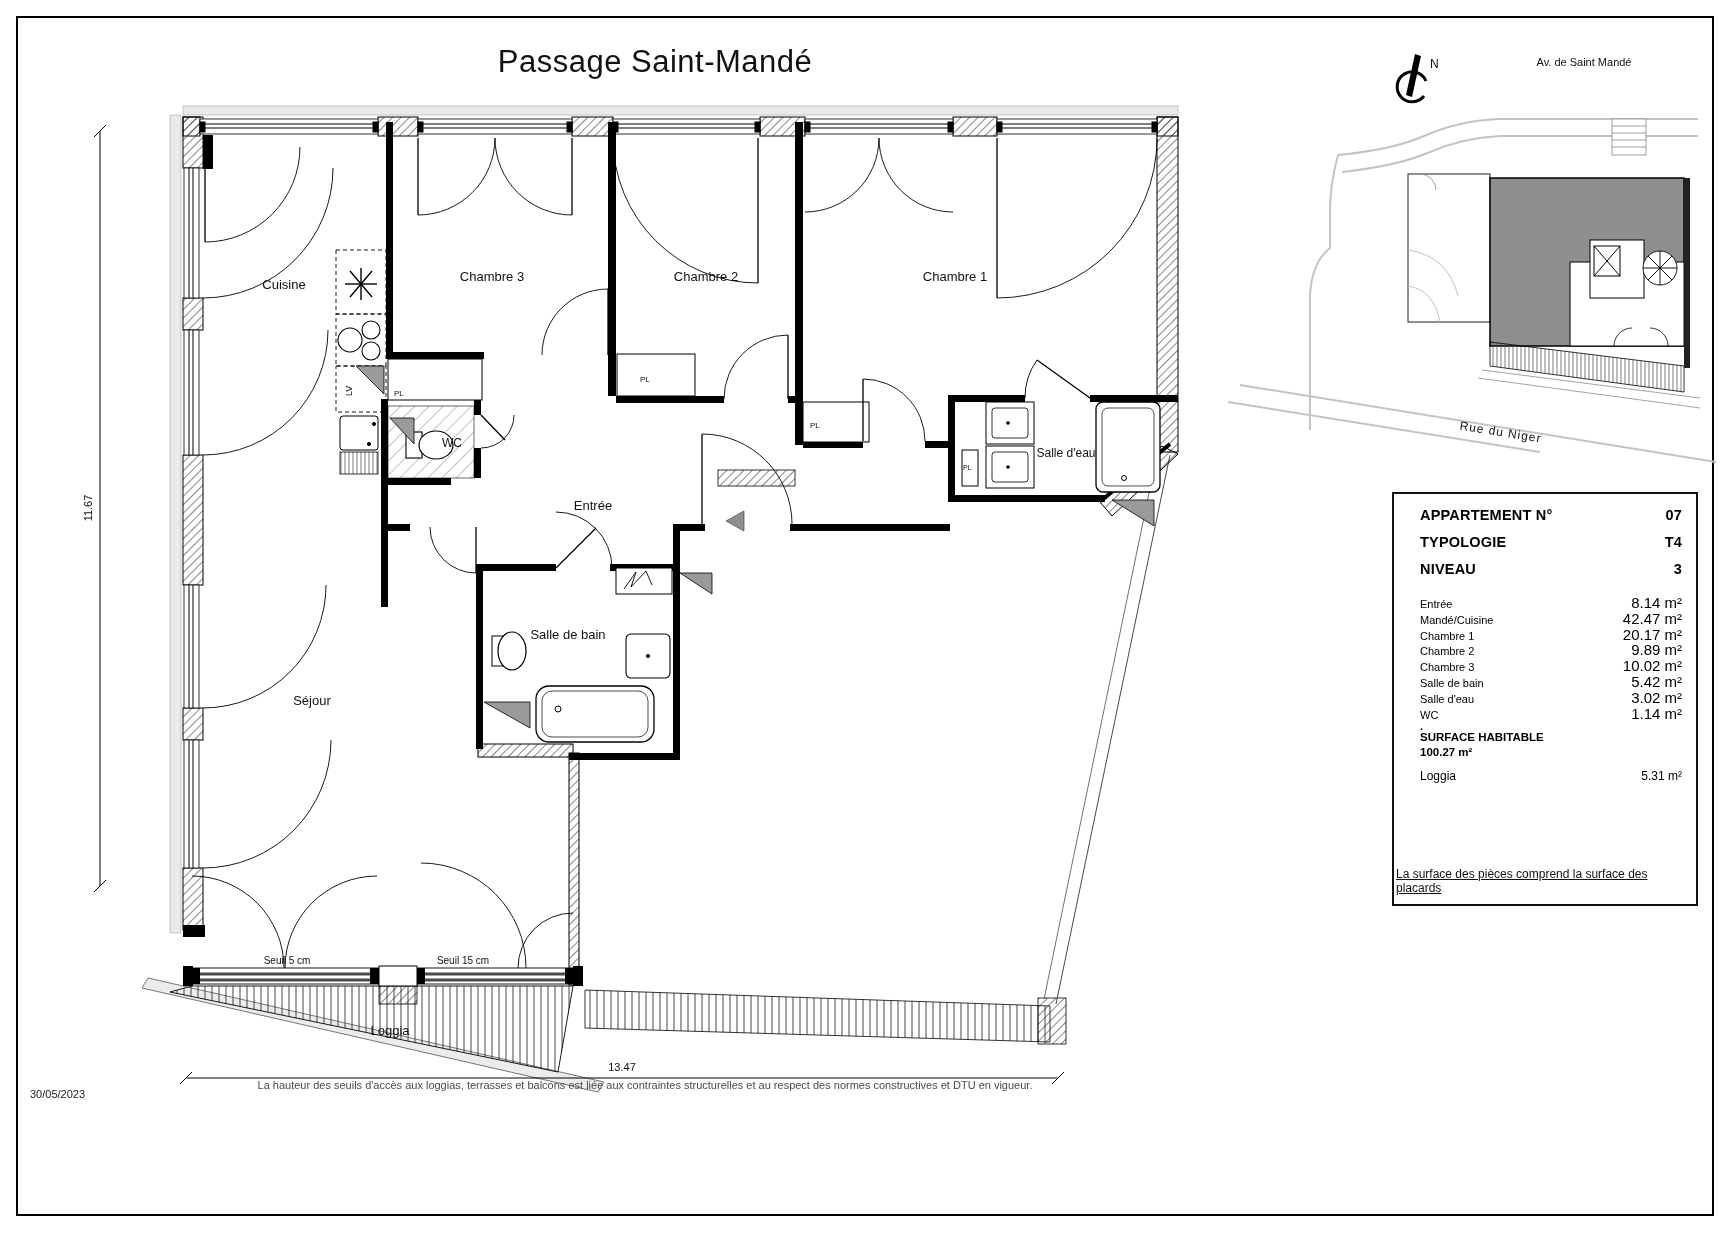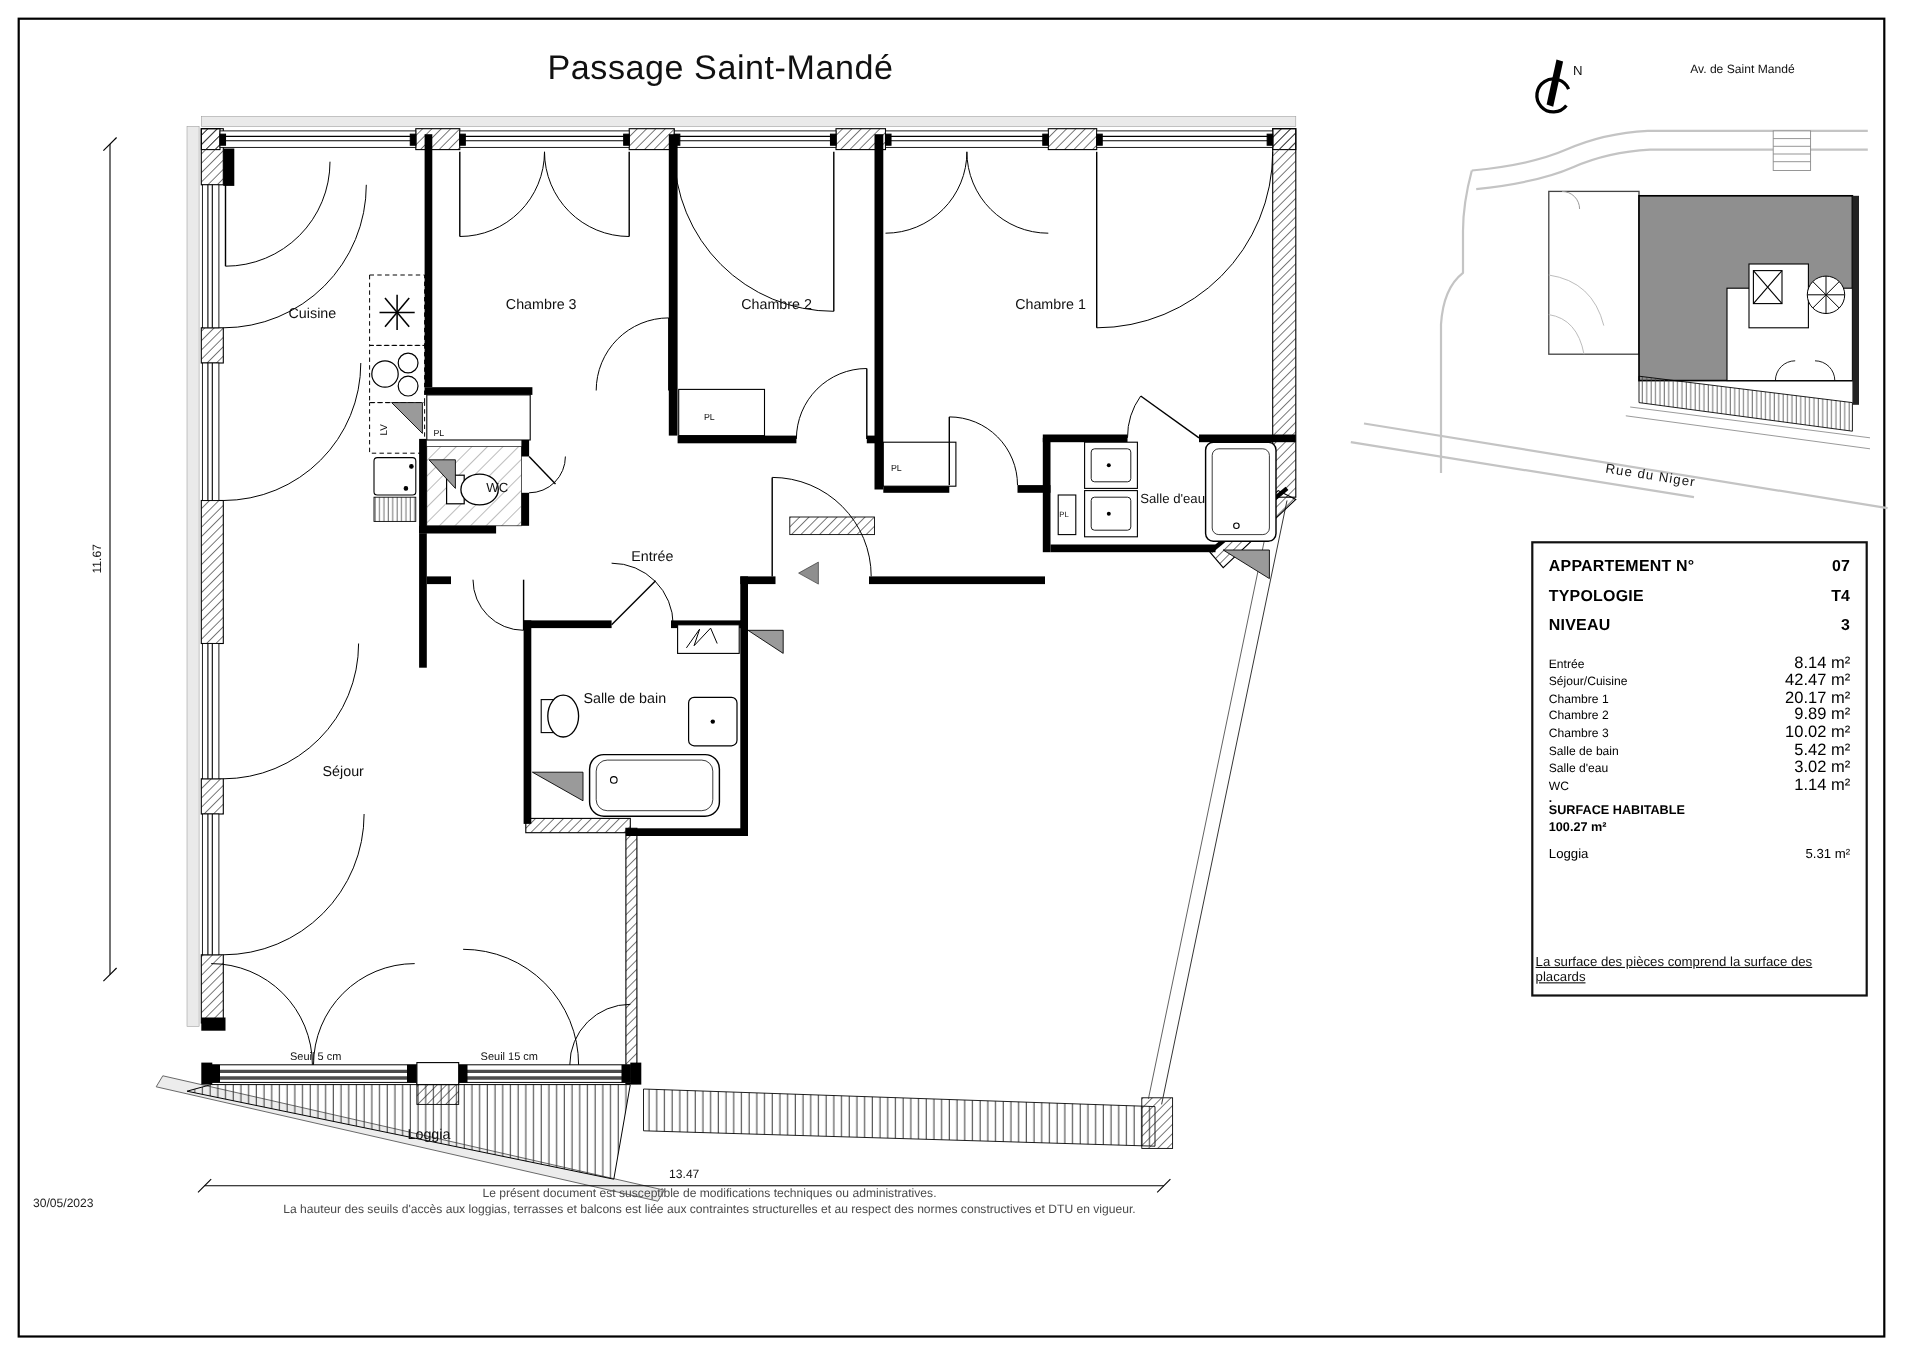--- a/index.html
+++ b/index.html
@@ -1,20 +1,20 @@
 <!DOCTYPE html>
 <html><head>
 <meta charset="utf-8">
 <style>
   html,body{margin:0;padding:0;background:#fff;}
   body{width:1732px;height:1234px;position:relative;font-family:"Liberation Sans",sans-serif;overflow:hidden;}
   .page-border{position:absolute;left:16px;top:16px;width:1698px;height:1200px;border:2px solid #000;box-sizing:border-box;}
   .title{position:absolute;left:130px;top:44px;width:1050px;text-align:center;font-size:31px;font-weight:400;color:#111;letter-spacing:.5px;}
   svg.plan{position:absolute;left:0;top:0;}
-  .panel{position:absolute;left:1392px;top:492px;width:306px;height:414px;border:2px solid #111;box-sizing:border-box;padding:13px 14px 10px 14px;background:#fff;}
+  .panel{position:absolute;left:1392px;top:492px;width:306px;height:414px;border:2px solid #111;box-sizing:border-box;padding:13px 14px 10px 26px;background:#fff;}
   .prow{display:flex;justify-content:space-between;align-items:baseline;}
   .phead{font-size:14.5px;font-weight:700;margin-bottom:11px;letter-spacing:.2px;}
   .parea{font-size:11px;line-height:14.8px;}
   .parea .pv{font-size:15px;}
   .pdot{font-size:11px;line-height:8px;font-weight:700;}
   .ptotal{font-size:11.5px;font-weight:700;line-height:15px;flex-direction:column;}
   .ploggia{font-size:12px;margin-top:9px;}
   .pnote{position:absolute;left:2px;bottom:9px;font-size:12px;color:#111;text-decoration:underline;}
   .gap8{height:8px;}
   .footer{position:absolute;left:0;top:1078px;width:1290px;text-align:center;font-size:11px;color:#4a4a4a;line-height:15px;}
@@ -389,21 +389,21 @@
   <div class="prow phead">
     <span>NIVEAU</span>
     <span>3</span>
   </div>
   <div class="gap8"></div>
   <div class="prow parea">
     <span>Entrée</span>
       <span class="pv">8.14 m²</span>
   </div>
   <div class="prow parea">
-    <span>Séjour/Cuisine</span>
+    <span>Mandé/Cuisine</span>
       <span class="pv">42.47 m²</span>
   </div>
   <div class="prow parea">
     <span>Chambre 1</span>
       <span class="pv">20.17 m²</span>
   </div>
   <div class="prow parea">
     <span>Chambre 2</span>
       <span class="pv">9.89 m²</span>
   </div>
@@ -429,16 +429,15 @@
       <span>100.27 m²</span>
   </div>
   <div class="prow ploggia">
     <span>Loggia</span>
       <span>5.31 m²</span>
   </div>
   <div class="pnote">La surface des pièces comprend la surface des placards</div>
 </div>
 
 <div class="footer">
-  <div>Le présent document est susceptible de modifications techniques ou administratives.</div>
   <div>La hauteur des seuils d'accès aux loggias, terrasses et balcons est liée aux contraintes structurelles et au respect des normes constructives et DTU en vigueur.</div>
 </div>
 <div class="date">30/05/2023</div>
 
 </body></html>

